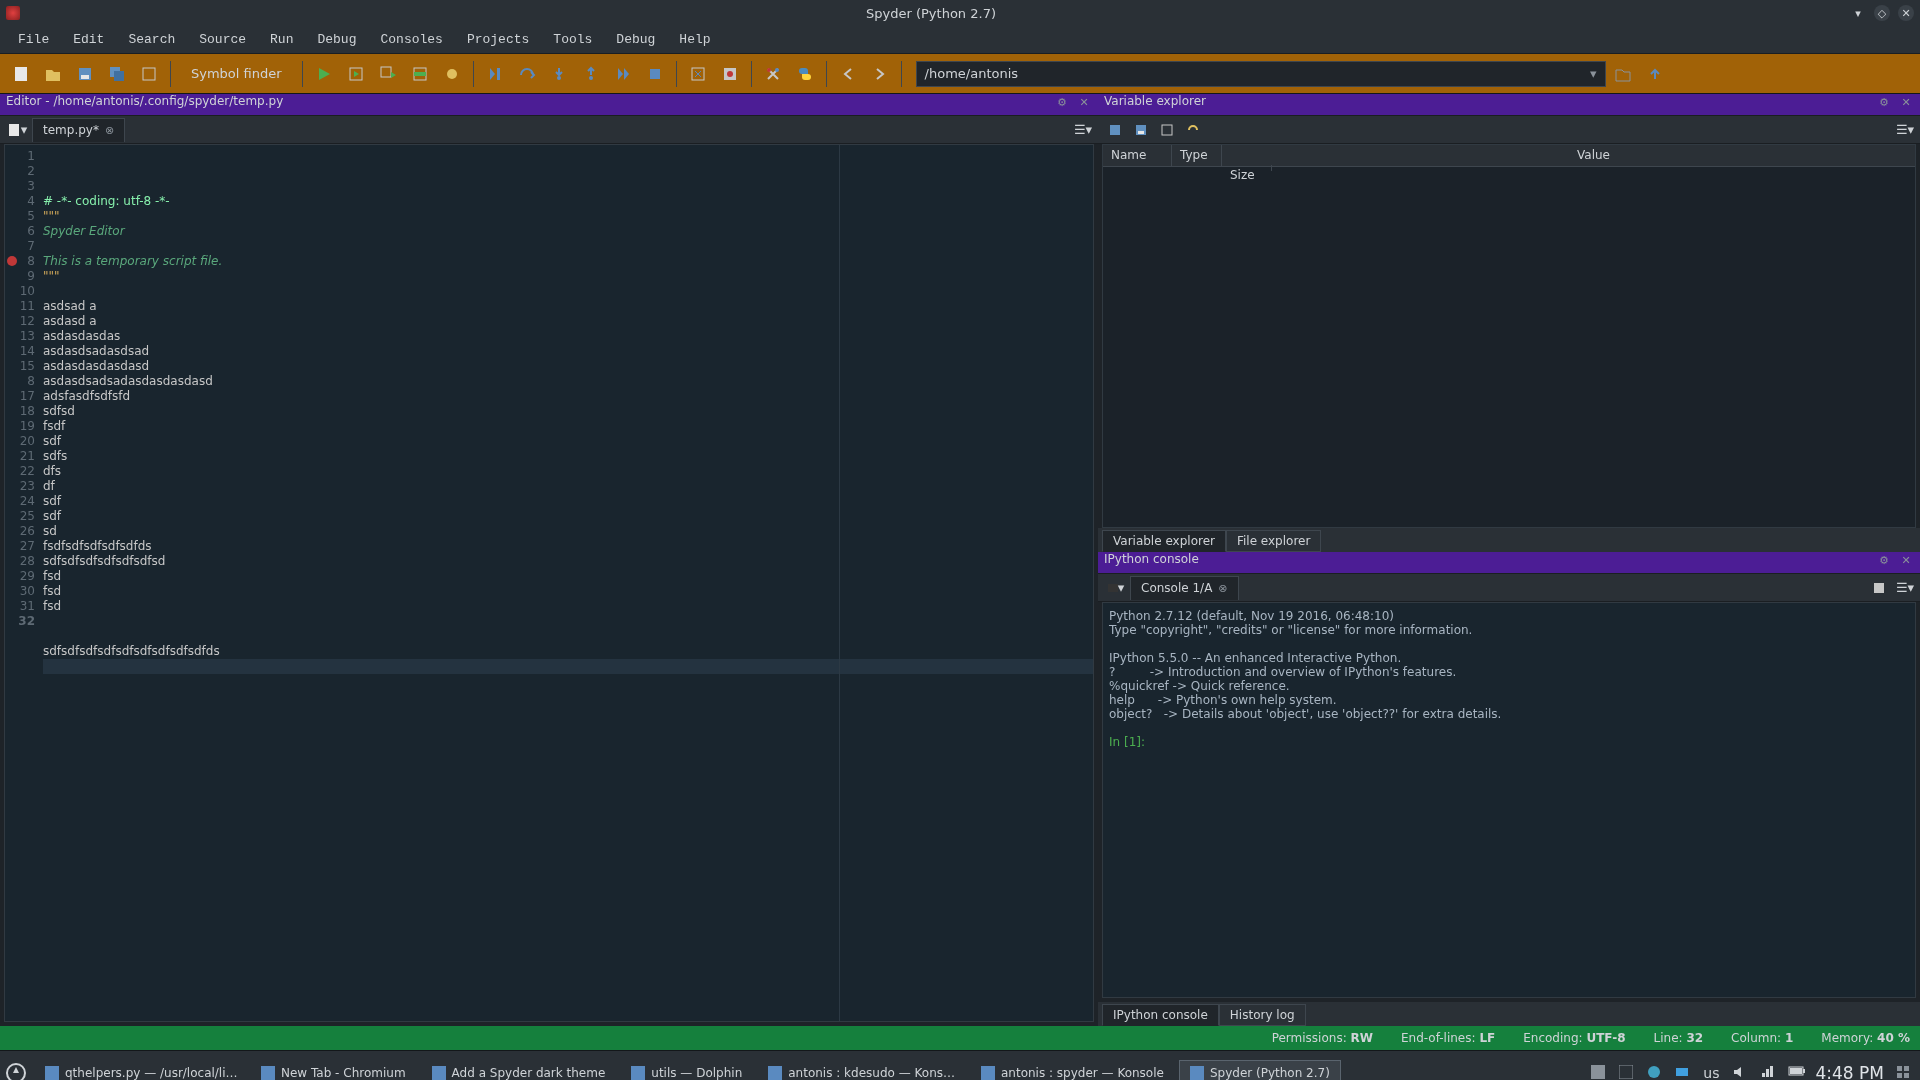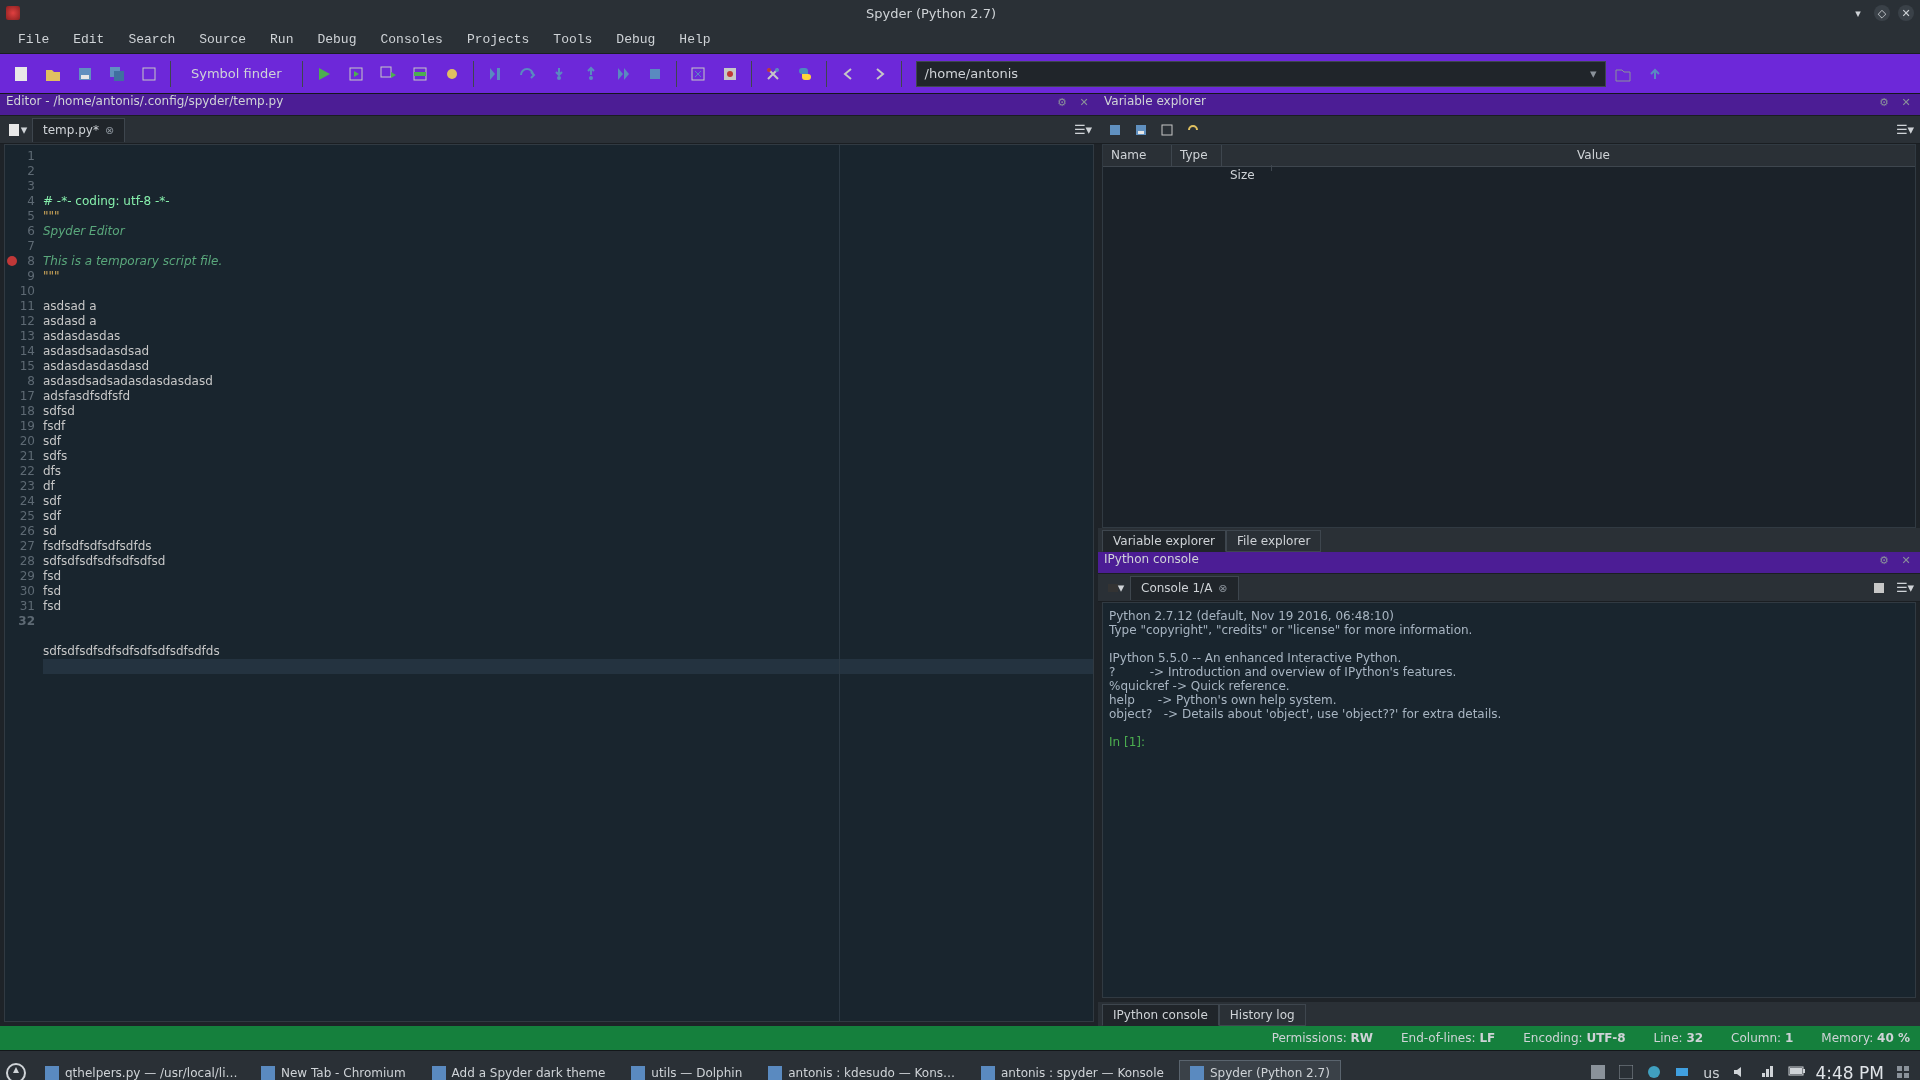--- a/index.html
+++ b/index.html
@@ -4,21 +4,21 @@
 <style>
 * { margin: 0; padding: 0; box-sizing: border-box; font-family: "DejaVu Sans", sans-serif; }
 body { background: #1e2328; color: #c7c7c7; width: 1920px; height: 1080px; overflow: hidden; font-size: 13px; }
 .titlebar { height: 26px; background: #2a3036; display: flex; align-items: center; padding: 0 6px; }
 .titlebar .app-icon { width: 14px; height: 14px; background: radial-gradient(circle,#e04040,#8a2020); border-radius: 2px; }
 .titlebar .title { flex: 1; text-align: center; color: #cfd3d7; font-size: 13px; }
 .titlebar .win-btn { width: 16px; height: 16px; margin-left: 8px; border-radius: 8px; display: flex; align-items:center; justify-content:center; color:#cfd3d7; font-size:11px; }
 .titlebar .win-circle { background: #3a4148; }
 .menubar { height: 28px; background: #2a3036; display: flex; align-items: center; padding: 0 6px; border-bottom: 1px solid #1a1e22; }
 .menubar .menu-item { padding: 4px 12px; color: #cfd3d7; cursor: pointer; font-family: Liberation Mono, monospace; }
-.toolbar { height: 40px; background: #6d28d9; display: flex; align-items: center; padding: 0 6px; border-bottom: 1px solid #13171a; gap: 2px; }
+.toolbar { height: 40px; background: #a16207; display: flex; align-items: center; padding: 0 6px; border-bottom: 1px solid #13171a; gap: 2px; }
 .toolbar .tb-btn { width: 30px; height: 30px; display: flex; align-items: center; justify-content: center; cursor: pointer; border-radius: 3px; }
 .toolbar .tb-sep { width: 1px; height: 26px; background: #3e464e; margin: 0 4px; }
 .toolbar .sym-finder { padding: 0 14px; color: #cfd3d7; cursor: pointer; }
 .toolbar .path-box { flex: 0 0 690px; height: 26px; background: #20252a; border: 1px solid #3e464e; margin-left: 8px; display: flex; align-items:center; padding: 0 8px; color: #cfd3d7; }
 .pane-row { display: flex; height: calc(100% - 26px - 28px - 40px - 24px - 30px); }
 .pane-left { width: 1098px; display: flex; flex-direction: column; }
 .pane-right { flex: 1; display: flex; flex-direction: column; }
 .pane-title { height: 22px; background: #4c1d95; display: flex; align-items: flex-start; padding: 0 6px; color: #cfd3d7; font-size: 12px; border-bottom: 1px solid #1a1e22; }
 .pane-title .spacer { flex: 1; }
 .pane-title .pt-btn { width: 16px; height: 16px; margin-left: 6px; display:flex; align-items:center; justify-content:center; font-size:11px; color:#8a929a; cursor:pointer; }

